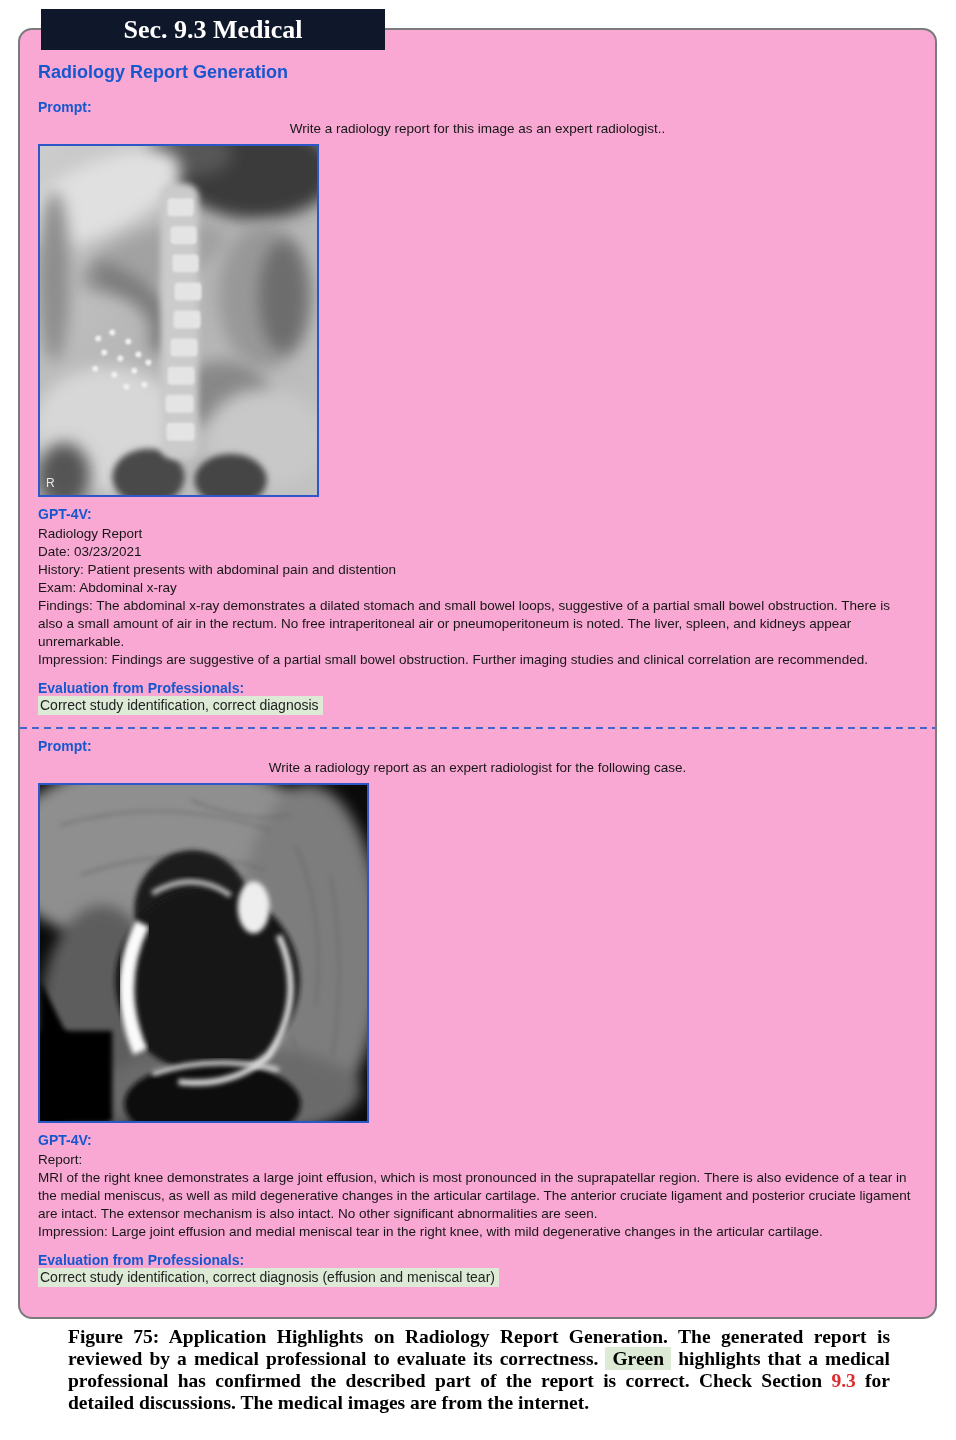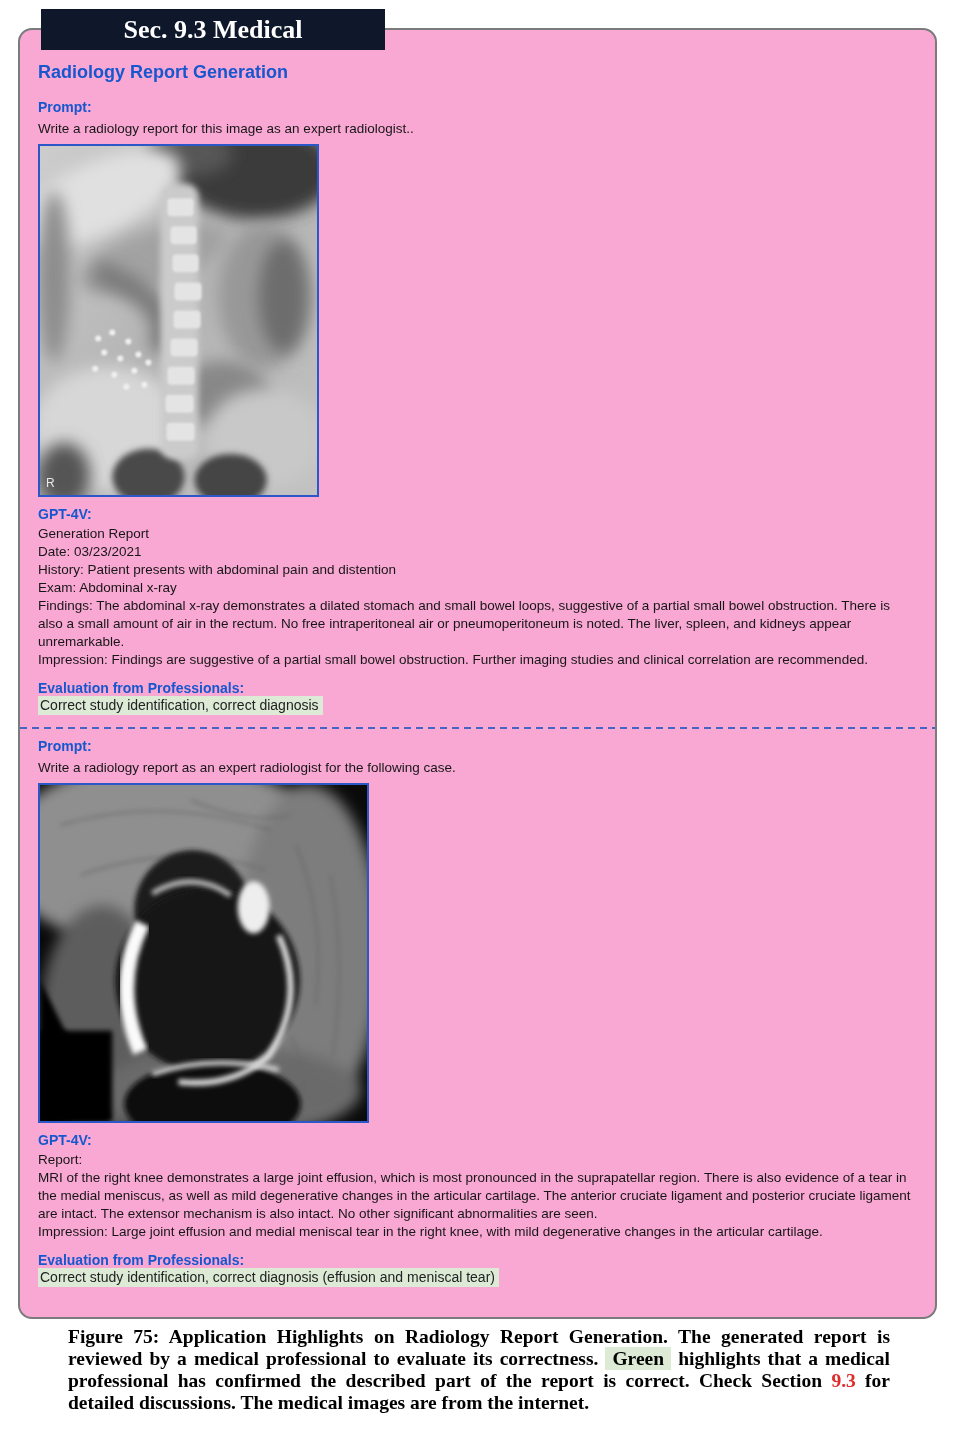--- a/index.html
+++ b/index.html
@@ -39,20 +39,21 @@
     font-size: 18px; font-weight: bold; color: #1757ce;
     margin-top: 8px;
   }
   .blue-heading {
     font-size: 14px; font-weight: bold; color: #1757ce;
   }
   .h-prompt1 { margin-top: 16px; }
   .body-text {
     font-size: 13.5px; line-height: 18px; color: #161616;
     margin-top: 5px;
+    text-align: center;
   }
 
   .med-figure {
     margin-top: 6px;
     border: 2.5px solid #2b57c8;
     background: #000;
     position: relative;
     line-height: 0;
   }
   .fig-xray { width: 281px; height: 353px; }
@@ -165,21 +166,21 @@
         <circle cx="108" cy="216" r="3"></circle>
           <circle cx="86" cy="240" r="3"></circle>
           <circle cx="104" cy="238" r="3"></circle>
       </g>
     </svg>
     <span class="xray-marker">R</span>
   </div>
 
   <div class="blue-heading h-gpt">GPT-4V:</div>
   <div class="report">
-    <div class="report-line">Generation Report</div>
+    <div class="report-line">Radiology Report</div>
     <div class="report-line">Date: 03/23/2021</div>
     <div class="report-line">History: Patient presents with abdominal pain and distention</div>
     <div class="report-line">Exam: Abdominal x-ray</div>
     <div class="report-line">Findings: The abdominal x-ray demonstrates a dilated stomach and small bowel loops, suggestive of a partial small bowel obstruction. There is also a small amount of air in the rectum. No free intraperitoneal air or pneumoperitoneum is noted. The liver, spleen, and kidneys appear unremarkable.</div>
     <div class="report-line">Impression: Findings are suggestive of a partial small bowel obstruction. Further imaging studies and clinical correlation are recommended.</div>
   </div>
 
   <div class="blue-heading h-eval">Evaluation from Professionals:</div>
   <div class="eval-line"><span class="green-hl">Correct study identification, correct diagnosis</span></div>
 

